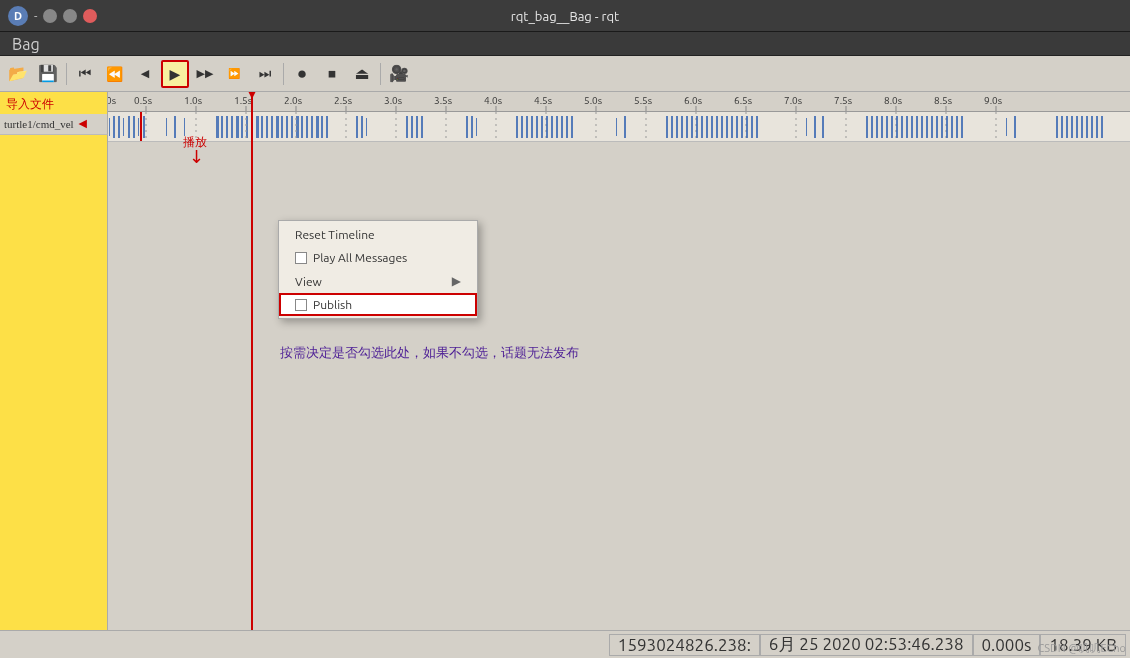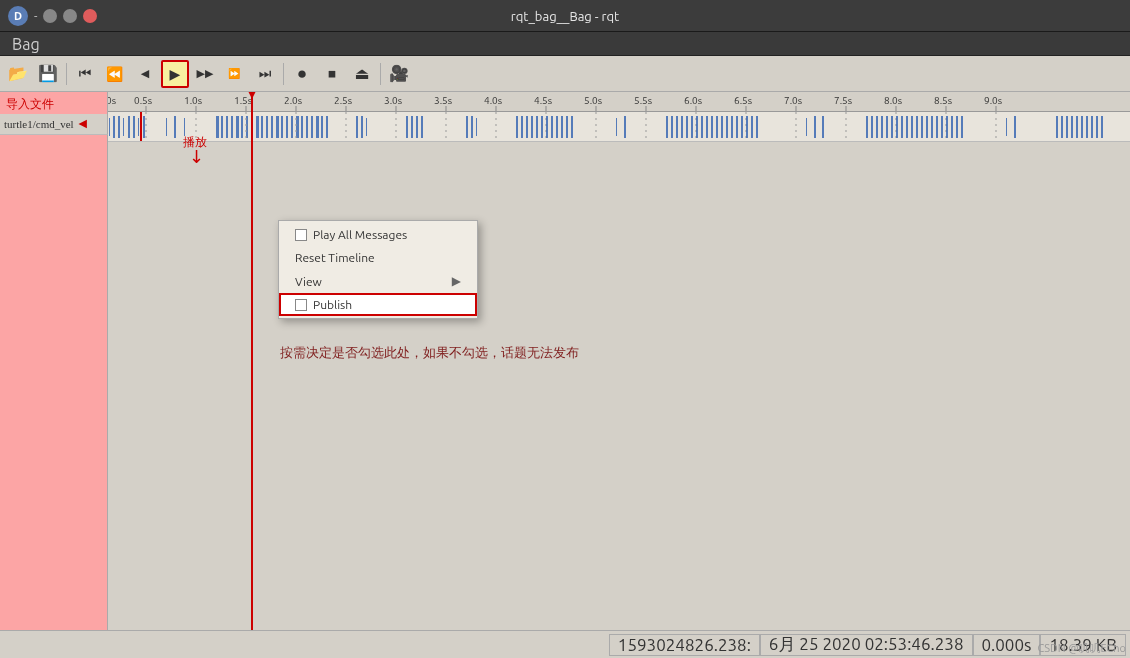--- a/index.html
+++ b/index.html
@@ -113,21 +113,21 @@
       position: relative;
       overflow: hidden;
     }
 
     
     .sidebar-label {
       position: absolute;
       left: 0;
       top: 0;
       width: 108px;
-      background: #fca5a5;
+      background: #fde047;
       border-right: 1px solid #aaa;
       height: 100%;
       z-index: 1;
     }
     .sidebar-label-text {
       color: #cc0000;
       font-size: 12px;
       padding: 4px 6px;
       cursor: pointer;
     }
@@ -246,21 +246,21 @@
     
     .annotation {
       position: absolute;
       color: #cc0000;
       font-size: 12px;
     }
 
     
     .chinese-annotation {
       position: absolute;
-      color: #7f1d1d;
+      color: #4c1d95;
       font-size: 13px;
       left: 280px;
       top: 252px;
     }
 
     
     .statusbar {
       position: absolute;
       bottom: 0;
       left: 0;
@@ -553,25 +553,25 @@
   </div>
 
   <div class="annotation" style="left:183px; top:42px;">
     <span>播放</span>
     <br>
     <span style="font-size:18px; color:#cc0000; position:absolute; left:6px; top:12px;">↓</span>
   </div>
 
   <div class="context-menu">
     <div class="context-menu-item">
+      <span>Reset Timeline</span>
+    </div>
+    <div class="context-menu-item">
       <span class="context-menu-checkbox"></span>
       <span>Play All Messages</span>
-    </div>
-    <div class="context-menu-item">
-      <span>Reset Timeline</span>
     </div>
     <div class="context-menu-item">
       <span>View</span>
       <span class="context-menu-arrow">▶</span>
     </div>
     <div class="context-menu-item highlighted">
       <span class="context-menu-checkbox"></span>
       <span>Publish</span>
     </div>
   </div>

